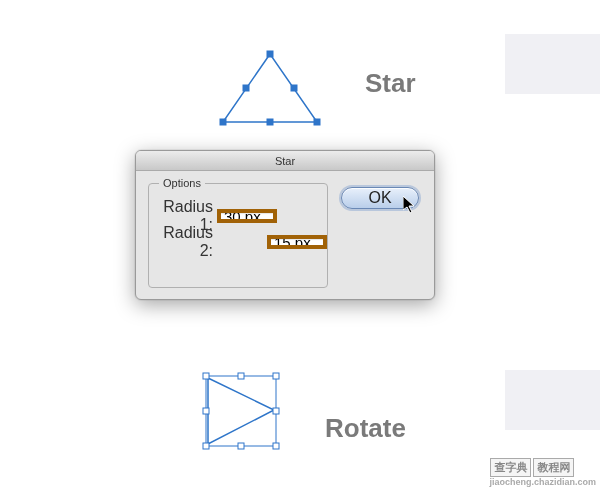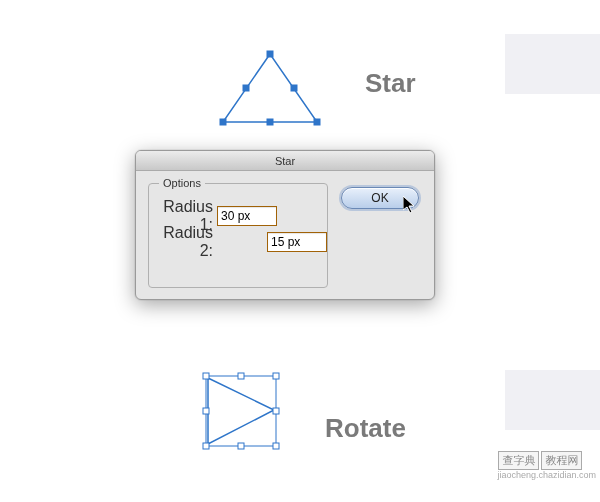--- a/index.html
+++ b/index.html
@@ -94,24 +94,24 @@
     .row3 { top: 66px; }
     .row-label {
       width: 68px;
       text-align: right;
       font-size: 16px;
       color: #333;
       padding-right: 4px;
     }
     .row-input {
       width: 60px;
-      height: 20px;
-      border: 1px solid #a16207;
+      height: 14px;
+      border: 4px solid #a16207;
       background: #fff;
-      font-size: 12px;
+      font-size: 15px;
       padding: 0 3px;
       box-shadow: inset 0 1px 1px rgba(0,0,0,0.1);
     }
     .stepper {
       width: 13px;
       height: 18px;
       margin-right: 2px;
       display: flex;
       flex-direction: column;
       border: 1px solid #888;
@@ -129,21 +129,21 @@
     .step-btn:first-child { border-bottom: 1px solid #aaa; }
 
     .btn {
       position: absolute;
       left: 205px;
       width: 78px;
       height: 22px;
       border-radius: 11px;
       border: 1px solid #888;
       background: linear-gradient(#fdfdfd, #dedede);
-      font-size: 12px;
+      font-size: 16px;
       text-align: center;
       line-height: 20px;
       color: #222;
       box-shadow: 0 1px 2px rgba(0,0,0,0.15), inset 0 1px 0 rgba(255,255,255,0.8);
     }
     .btn-ok {
       top: 16px;
       background: linear-gradient(#e8f0fb, #b9ceea);
       border-color: #6a88b5;
       box-shadow: 0 0 0 2px rgba(100,140,200,0.35), inset 0 1px 0 rgba(255,255,255,0.8);
@@ -163,23 +163,24 @@
       height: 60px;
       background: #f0f0f4;
       right: 0;
     }
     .patch1 { top: 34px; }
     .patch2 { top: 370px; }
 
     .watermark {
       position: absolute;
       right: 4px;
-      bottom: 22px;
+      bottom: 15px;
       font-size: 11px;
       color: #888;
+      font-weight: bold;
     }
     .watermark .boxed {
       display: inline-block;
       border: 1px solid #aaa;
       padding: 1px 3px;
       margin: 0 1px;
       background: #f5f5f5;
     }
   </style>
 </head>

